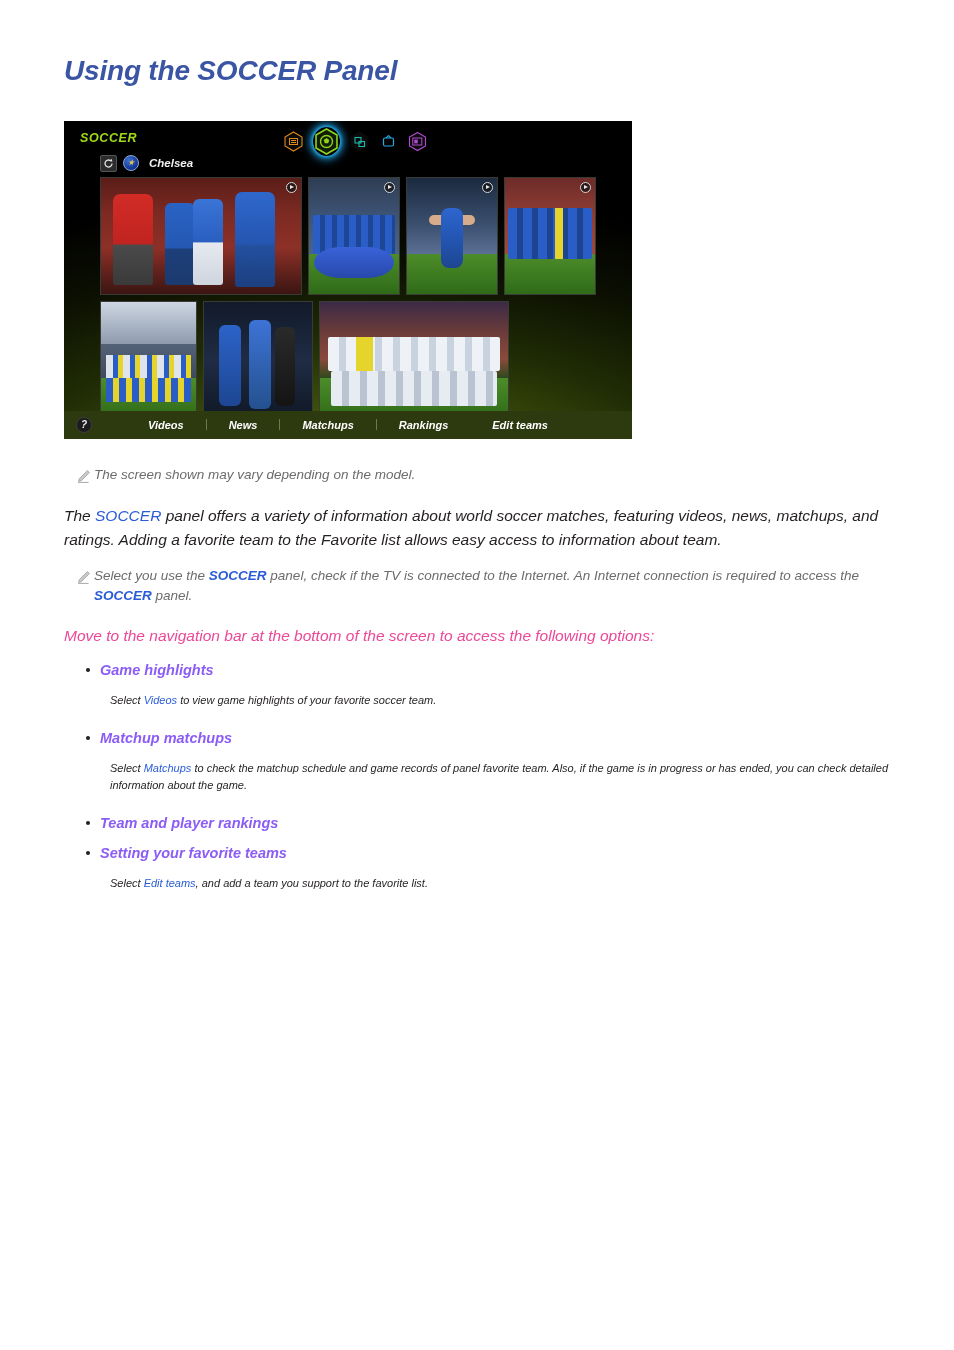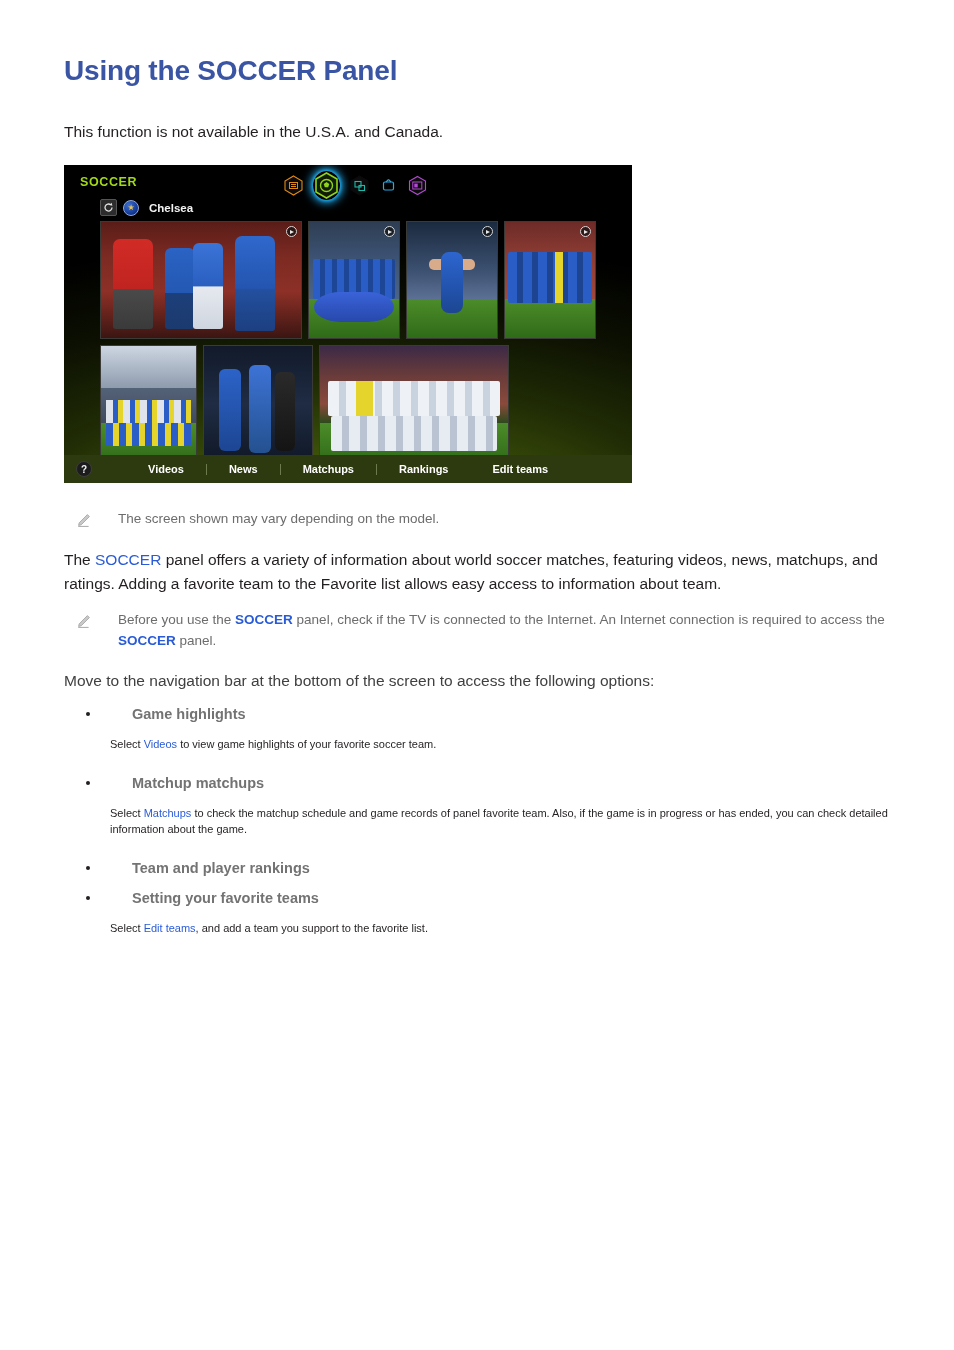--- a/index.html
+++ b/index.html
@@ -11,20 +11,21 @@
     width: 954px;
     height: 1350px;
     font-family: "Liberation Sans", sans-serif;
     color: #231f20;
     position: relative;
     overflow: hidden;
   }
   .page {
     padding: 56px 64px 0 64px;
     width: 954px;
+    font-style: italic;
   }
 
   
   .page-title {
     font-size: 28px;
     font-weight: bold;
     color: #3b55a5;
     letter-spacing: -0.2px;
     margin: 0 0 34px 0;
     line-height: 1.1;
@@ -231,21 +232,21 @@
   }
   .nav-sep {
     width: 1px; height: 11px;
     background: #6d7a4e;
   }
 
   
   .note {
     display: flex;
     align-items: flex-start;
-    gap: 27px;
+    gap: 3px;
     margin: 0 0 10px 0;
     padding-left: 12px;
   }
   .pencil {
     flex: 0 0 auto;
     margin-top: 4px;
   }
   .note-text {
     font-size: 13.5px;
     color: #6c6c6c;
@@ -269,21 +270,21 @@
     color: #fff;
     font-size: 9px;
     font-weight: bold;
     align-items: center; justify-content: center;
     vertical-align: -1px;
     margin: 0 1px;
   }
 
   .lead-line {
     font-size: 15.5px;
-    color: #404040;
+    color: #ec4899;
     line-height: 1.5;
     margin: 18px 0 14px 0;
   }
 
   
   .bullet-block { margin: 0 0 8px 0; }
   .bullet-row {
     display: flex;
     align-items: baseline;
     gap: 10px;
@@ -294,40 +295,38 @@
     flex: 0 0 auto;
     width: 4px; height: 4px;
     border-radius: 50%;
     background: #231f20;
     position: relative;
     top: -3px;
   }
   .bullet-title {
     font-size: 14.5px;
     font-weight: bold;
-    color: #737373;
-    margin-left: 32px;
+    color: #8b5cf6;
   }
   .bullet-body {
     font-size: 11px;
     color: #231f20;
     line-height: 1.5;
     padding-left: 46px;
     margin-bottom: 22px;
   }
   .bullet-body .hl { color: #2a5bd7; }
 </style>
 </head>
 <body>
 
 <div class="page">
 
   <h1 class="page-title">Using the SOCCER Panel</h1>
 
-  <p class="intro">This function is not available in the U.S.A. and Canada.</p>
 
   <div class="tv-panel">
 
     <div class="tv-head">
       <div class="tv-logo">SOCCER</div>
 
       <div class="tv-icons">
 
         <div class="hexicon">
           <svg width="19" height="21" viewBox="0 0 19 21">
@@ -491,21 +490,21 @@
 
   <p class="body-p"><span>The </span><span class="hl">SOCCER</span><span> panel offers a variety of information about world soccer matches, featuring videos, news, matchups, and ratings. Adding a favorite team to the Favorite list allows easy access to information about team.</span></p>
 
   <div class="note">
     <span class="pencil">
       <svg width="15" height="15" viewBox="0 0 15 15">
         <polygon points="11.4,1.6 13.4,3.6 5.2,11.8 2.6,12.4 3.2,9.8" fill="#c9c9c9" stroke="#a8a8a8" stroke-width="0.9"></polygon>
         <line x1="2.2" y1="13.4" x2="12.6" y2="13.4" stroke="#a8a8a8" stroke-width="1"></line>
       </svg>
     </span>
-    <span class="note-text"><span>Before you use the </span><span class="hl">SOCCER</span><span> panel, check if the TV is connected to the Internet. An Internet connection is required to access the </span><span class="hl">SOCCER</span><span> panel.</span></span>
+    <span class="note-text"><span>Select you use the </span><span class="hl">SOCCER</span><span> panel, check if the TV is connected to the Internet. An Internet connection is required to access the </span><span class="hl">SOCCER</span><span> panel.</span></span>
   </div>
 
 
   <p class="lead-line">Move to the navigation bar at the bottom of the screen to access the following options:</p>
 
   <div class="bullet-block">
     <div class="bullet-row">
       <span class="dot"></span>
       <span class="bullet-title">Game highlights</span>
     </div>

